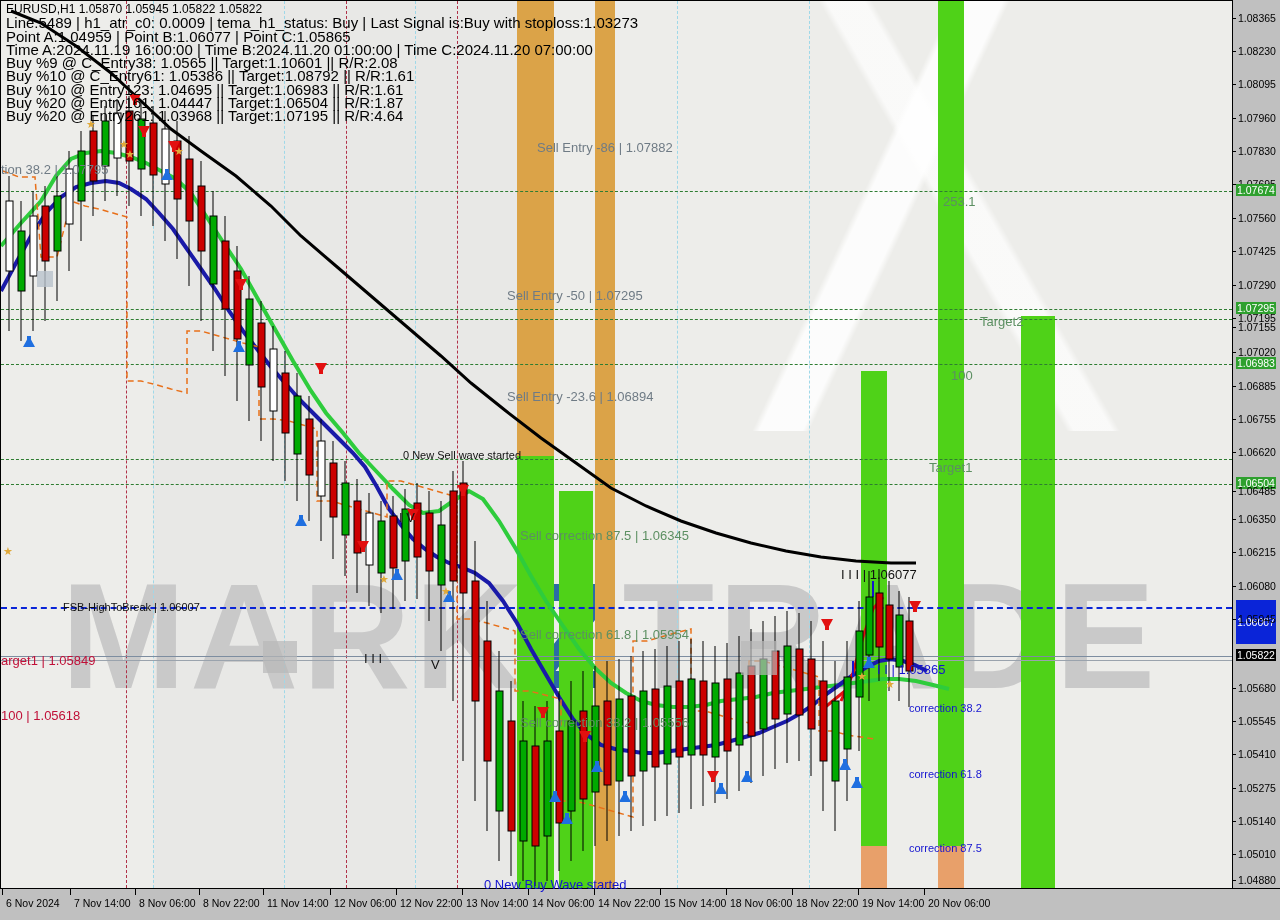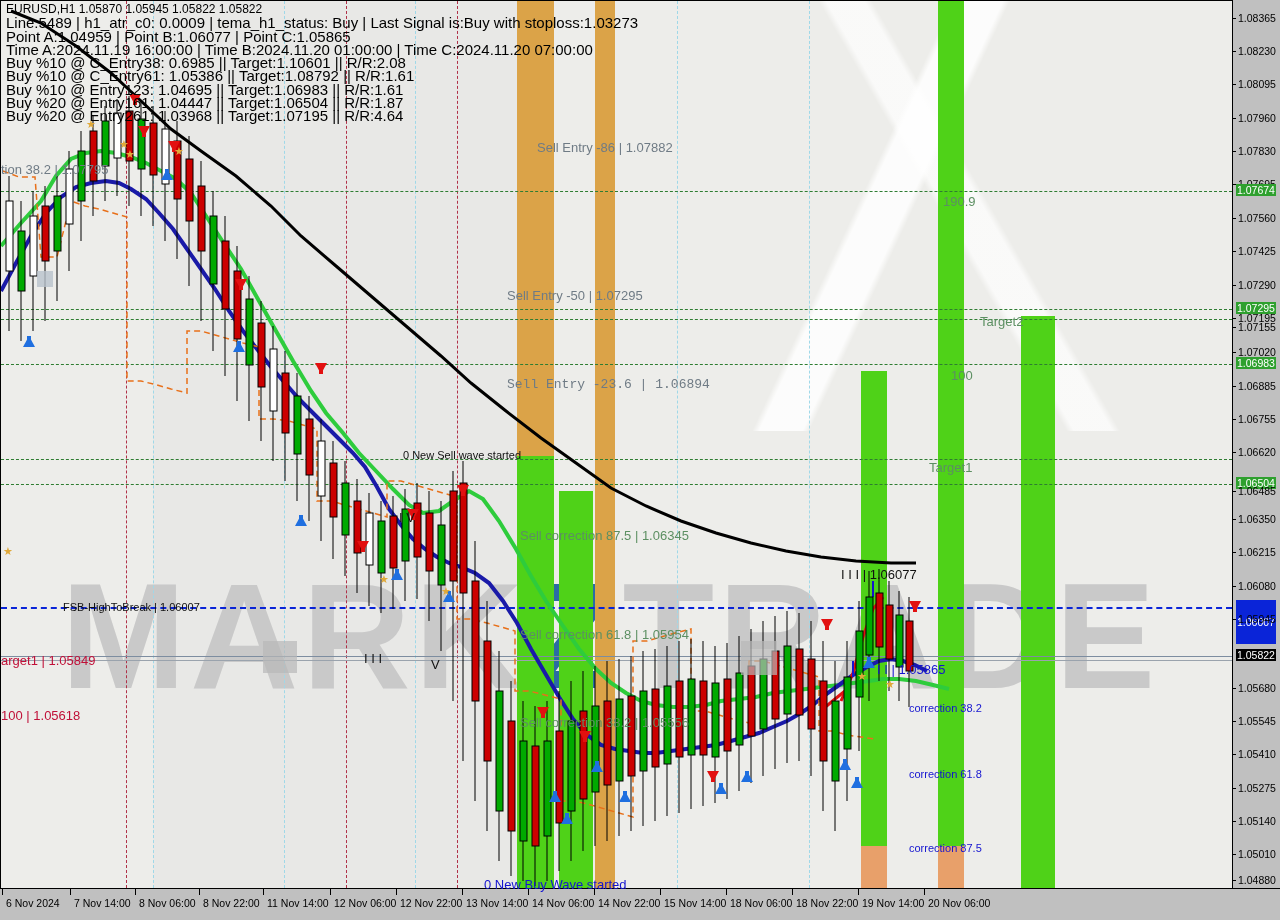--- a/index.html
+++ b/index.html
@@ -366,49 +366,49 @@
     <div class="star" style="left:378px;top:573px;">★</div>
     <div class="star" style="left:440px;top:585px;">★</div>
     <div class="star" style="left:856px;top:670px;">★</div>
     <div class="star" style="left:884px;top:678px;">★</div>
 
     <div style="position:absolute;left:36px;top:270px;width:16px;height:16px;background:#b8c2cc;opacity:.8;"></div>
     <div style="position:absolute;left:740px;top:640px;width:36px;height:34px;background:#b8b8b8;opacity:.7;"></div>
     <div style="position:absolute;left:262px;top:640px;width:34px;height:32px;background:#b8b8b8;opacity:.7;"></div>
 
     <div class="lbl grey" style="left:506px;top:287px;">Sell Entry -50 | 1.07295</div>
-    <div class="lbl grey" style="left:506px;top:376px;font-family:Liberation Mono, monospace;">Sell Entry -23.6 | 1.06894</div>
+    <div class="lbl grey" style="left:506px;top:388px;">Sell Entry -23.6 | 1.06894</div>
     <div class="lbl grey" style="left:536px;top:139px;">Sell Entry -86 | 1.07882</div>
     <div class="lbl black" style="left:402px;top:448px;">0 New Sell wave started</div>
     <div class="lbl green" style="left:519px;top:527px;">Sell correction 87.5 | 1.06345</div>
     <div class="lbl green" style="left:519px;top:626px;">Sell correction 61.8 | 1.05954</div>
     <div class="lbl green" style="left:519px;top:714px;">Sell correction 38.2 | 1.05556</div>
     <div class="lbl grey" style="left:0px;top:161px;">tion 38.2 | 1.07795</div>
     <div class="lbl black" style="left:62px;top:600px;">FSB-HighToBreak | 1.06007</div>
     <div class="lbl red" style="left:0px;top:652px;">arget1 | 1.05849</div>
     <div class="lbl red" style="left:0px;top:707px;">100 | 1.05618</div>
-    <div class="lbl green" style="left:942px;top:193px;">190.9</div>
+    <div class="lbl green" style="left:942px;top:193px;">253.1</div>
     <div class="lbl green" style="left:934px;top:313px;margin-left:45px;">Target2</div>
     <div class="lbl green" style="left:950px;top:367px;">100</div>
     <div class="lbl green" style="left:928px;top:459px;">Target1</div>
     <div class="lbl blue" style="left:908px;top:701px;">correction 38.2</div>
     <div class="lbl blue" style="left:908px;top:767px;">correction 61.8</div>
     <div class="lbl blue" style="left:908px;top:841px;">correction 87.5</div>
     <div class="lbl black13" style="left:840px;top:566px;">I I I | 1.06077</div>
     <div class="lbl blue13" style="left:876px;top:661px;">I I | 1.05865</div>
     <div class="lbl black13" style="left:398px;top:509px;">I V</div>
     <div class="lbl black13" style="left:430px;top:656px;">V</div>
     <div class="lbl black13" style="left:363px;top:650px;">I I I</div>
 
     <div id="hdr">
       <div class="title">EURUSD,H1 1.05870 1.05945 1.05822 1.05822</div>
       <div>Line:5489 | h1_atr_c0: 0.0009 | tema_h1_status: Buy | Last Signal is:Buy with stoploss:1.03273</div>
       <div>Point A:1.04959 | Point B:1.06077 | Point C:1.05865</div>
       <div>Time A:2024.11.19 16:00:00 | Time B:2024.11.20 01:00:00 | Time C:2024.11.20 07:00:00</div>
-      <div>Buy %10 @ C_Entry38: 0.6985 || Target:1.10601 || R/R:2.08</div>
+      <div>Buy %9 @ C_Entry38: 1.0565 || Target:1.10601 || R/R:2.08</div>
       <div>Buy %10 @ C_Entry61: 1.05386 || Target:1.08792 || R/R:1.61</div>
       <div>Buy %10 @ Entry123: 1.04695 || Target:1.06983 || R/R:1.61</div>
       <div>Buy %20 @ Entry161: 1.04447 || Target:1.06504 || R/R:1.87</div>
       <div>Buy %20 @ Entry261: 1.03968 || Target:1.07195 || R/R:4.64</div>
     </div>
 
   </div>
 
   <div id="paxis">
       <div class="ptick" style="top: 12px;">

